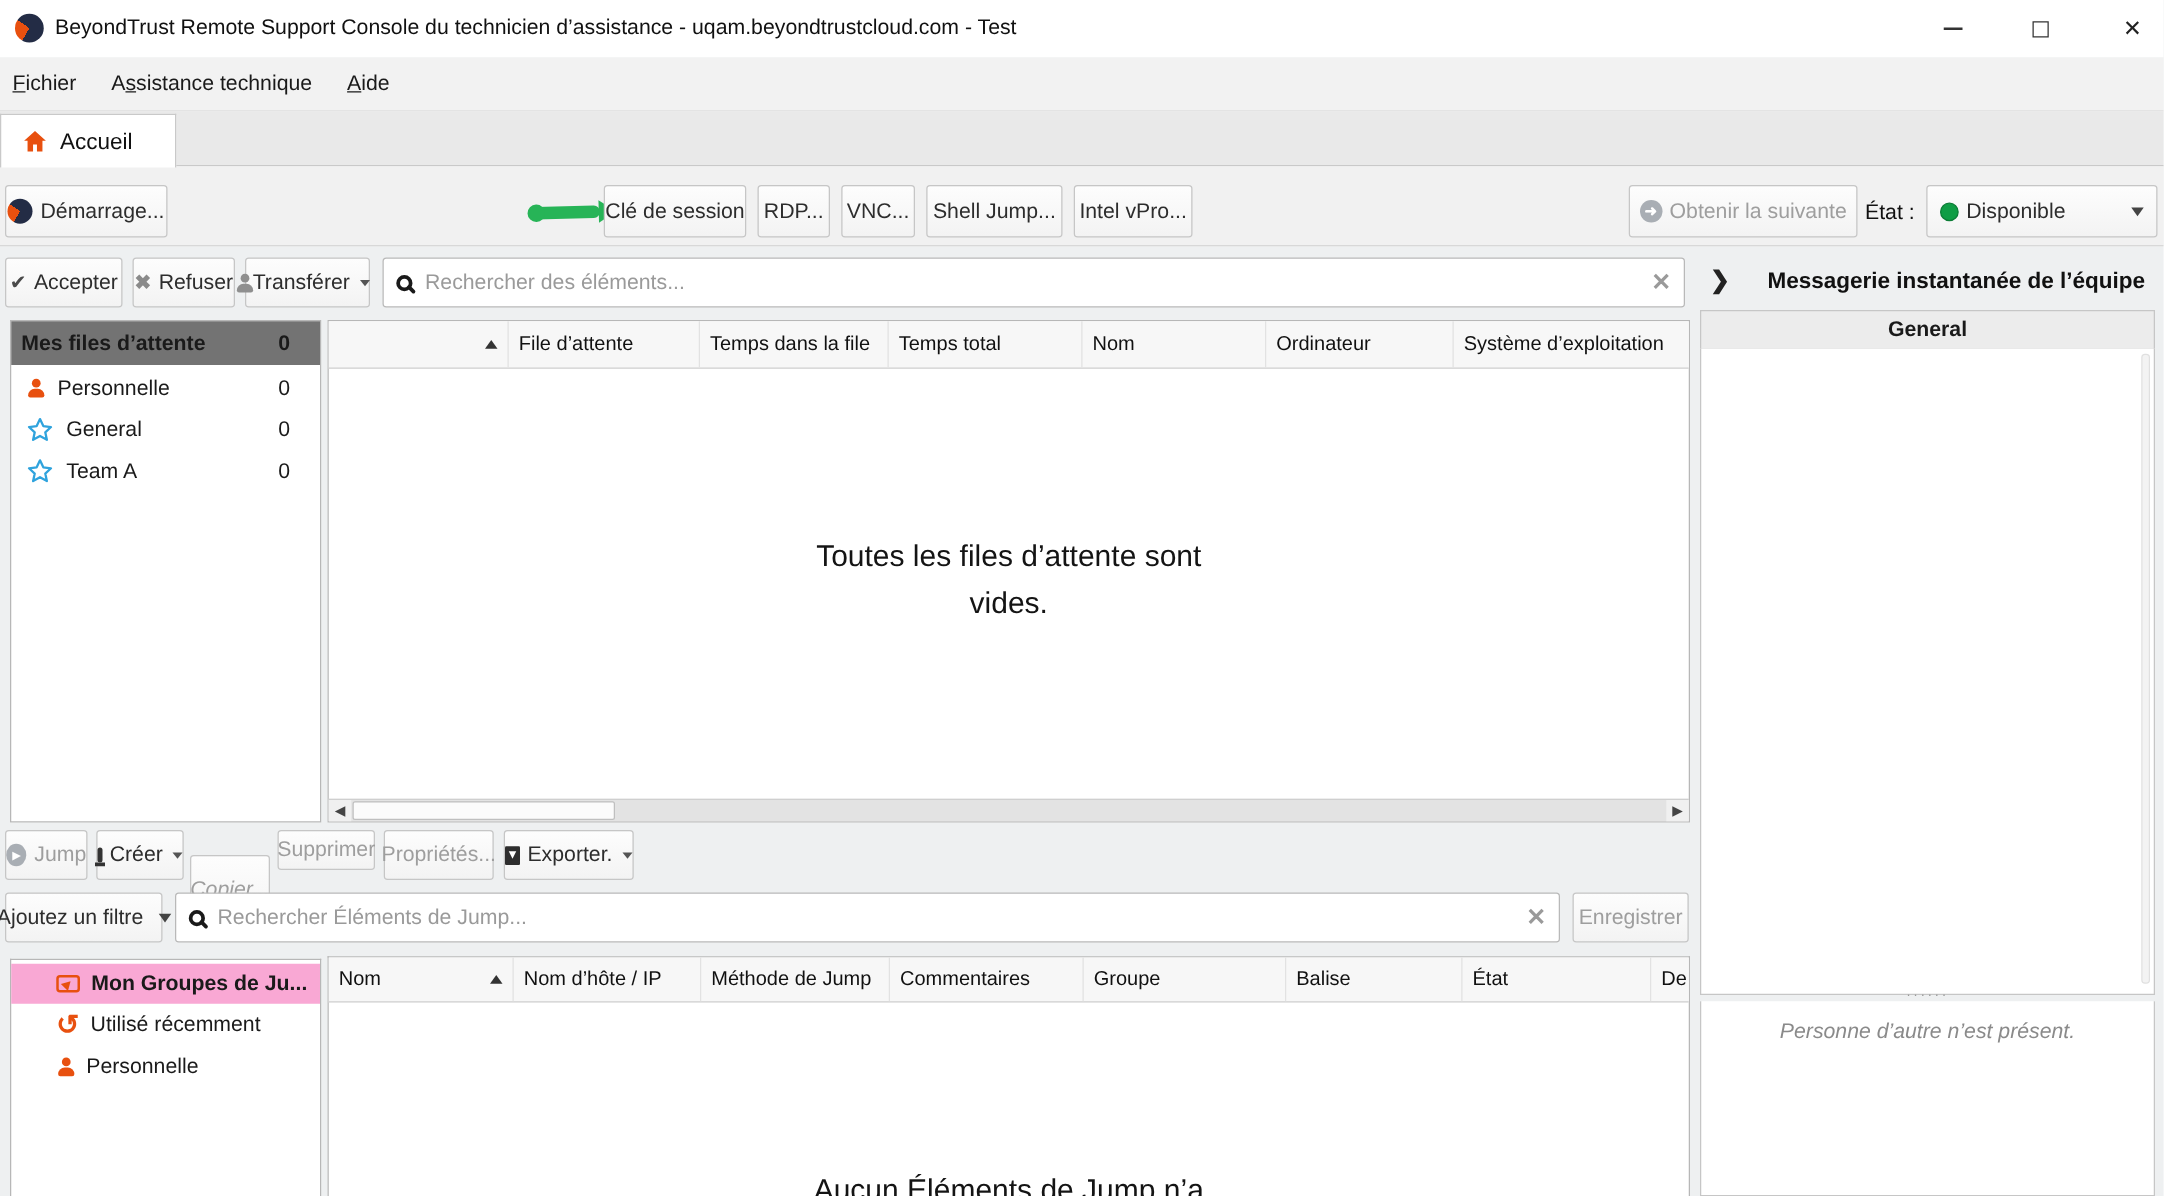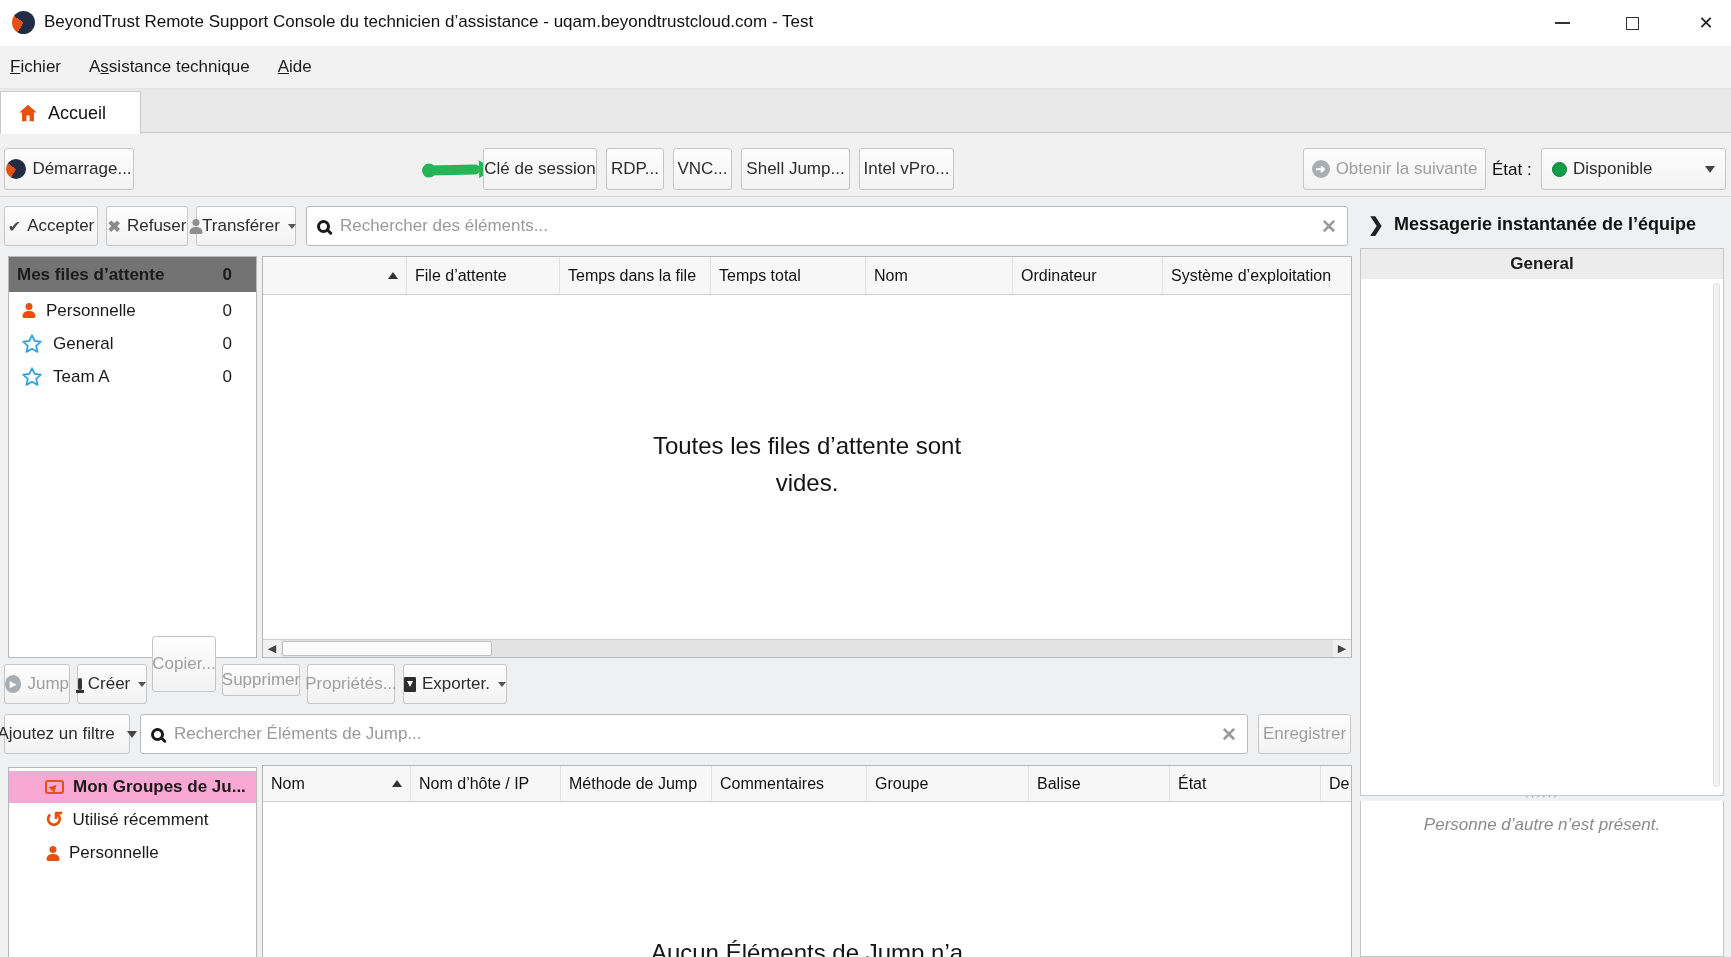--- a/index.html
+++ b/index.html
@@ -104,21 +104,21 @@
   .filter-caret { width:0; height:0; border-left:5px solid transparent; border-right:5px solid transparent; border-top:7px solid #444; margin-left:6px; }
 
   .jumpgroup-icon { position:relative; width:19px; height:14px; border:2px solid #e8500f; border-radius:3px; }
   .jumpgroup-icon::after { content:''; position:absolute; left:3px; top:2px; width:0; height:0;
     border-bottom:7px solid #e8500f; border-left:4px solid transparent; border-right:4px solid transparent; transform:rotate(45deg); }
   .history-icon { color:#e8500f; font-size:22px; font-weight:bold; line-height:1; }
 
   
   .chat-header { position:absolute; left:1360px; top:204px; width:364px; height:40px; display:flex; align-items:center; gap:10px; padding-left:8px; }
   .chat-chevron { font-size:19px; font-weight:bold; color:#222; }
-  .chat-title { font-size:18px; font-weight:bold; color:#111; white-space:nowrap; }
+  .chat-title { font-size:18px; font-weight:bold; color:#111; white-space:nowrap;margin-left:20px; }
   .chat-channel { position:absolute; left:1360px; top:248px; width:364px; height:32px; background:#ececec;
     border:1px solid #c6c6c6; display:flex; align-items:center; justify-content:center; font-size:17px; font-weight:bold; }
   .chat-body { position:absolute; left:1360px; top:279px; width:364px; height:517px; background:#fff;
     border:1px solid #c6c6c6; border-top:none; }
   .chat-vscroll { position:absolute; right:3px; top:4px; width:7px; bottom:8px; background:#f3f3f3; border:1px solid #e0e0e0; border-radius:3px; }
   .splitter-dots { position:absolute; left:1360px; top:790px; width:364px; height:12px; display:flex; align-items:center; justify-content:center;
     color:#9a9a9a; font-size:11px; letter-spacing:2px; line-height:0; }
   .presence-area { position:absolute; left:1360px; top:801px; width:364px; height:156px; background:#fff; border:1px solid #c6c6c6; border-top:none; }
   .presence-msg { position:absolute; left:0; right:0; top:14px; text-align:center; font-style:italic; font-size:17px; color:#8a8a8a; }
 
@@ -260,21 +260,21 @@
 
   <div class="btn disabled" style="left:4px; top:664px; width:66px; height:40px;">
     <span class="jump-circle">▶</span>
     <span>Jump</span>
   </div>
   <div class="btn" style="left:77px; top:664px; width:70px; height:40px;">
     <span class="monitor"></span>
     <span>Créer</span>
     <span class="caret"></span>
   </div>
-  <div class="btn disabled" style="left:152px; top:636px; width:64px; height:56px;">
+  <div class="btn disabled" style="left:152px; top:684px; width:64px; height:56px;font-style:italic;">
       <span>Copier...</span>
     </div>
   <div class="btn disabled" style="left:222px; top:664px; width:78px; height:32px;">
       <span>Supprimer</span>
     </div>
   <div class="btn disabled" style="left:307px; top:664px; width:88px; height:40px;">
       <span>Propriétés...</span>
     </div>
   <div class="btn" style="left:403px; top:664px; width:104px; height:40px;">
     <span class="exporticon"></span>

